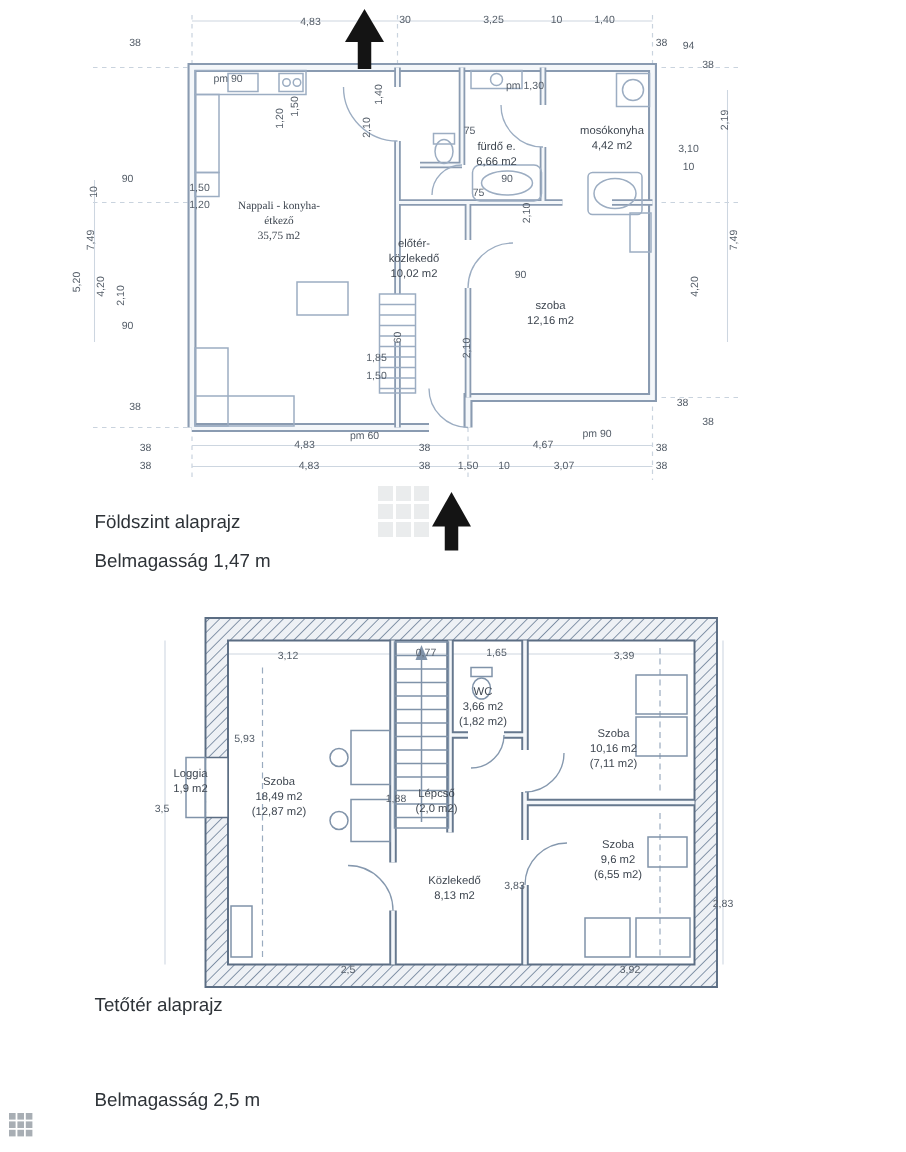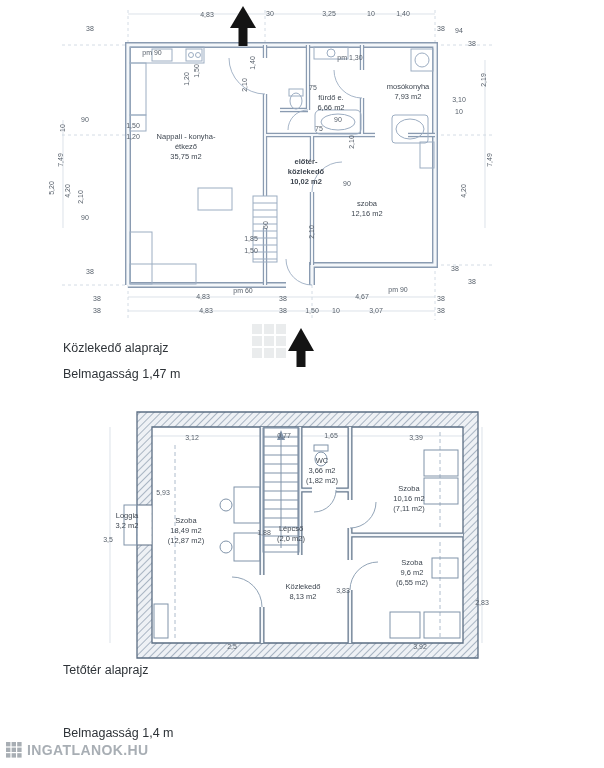--- a/index.html
+++ b/index.html
@@ -206,30 +206,30 @@
       <span class="lbl dim" style="left: 283px; top: 299px; transform: translate(-50%, -50%);">38</span>
       <span class="lbl dim" style="left: 362px; top: 297px; transform: translate(-50%, -50%);">4,67</span>
       <span class="lbl dim" style="left: 441px; top: 299px; transform: translate(-50%, -50%);">38</span>
       <span class="lbl dim" style="left: 97px; top: 311px; transform: translate(-50%, -50%);">38</span>
       <span class="lbl dim" style="left: 206px; top: 311px; transform: translate(-50%, -50%);">4,83</span>
       <span class="lbl dim" style="left: 283px; top: 311px; transform: translate(-50%, -50%);">38</span>
       <span class="lbl dim" style="left: 312px; top: 311px; transform: translate(-50%, -50%);">1,50</span>
       <span class="lbl dim" style="left: 336px; top: 311px; transform: translate(-50%, -50%);">10</span>
       <span class="lbl dim" style="left: 376px; top: 311px; transform: translate(-50%, -50%);">3,07</span>
       <span class="lbl dim" style="left: 441px; top: 311px; transform: translate(-50%, -50%);">38</span>
-      <span class="lbl room" style="left: 186px; top: 147px; transform: translate(-50%, -50%);">Nappali - konyha-
+      <span class="lbl room" style="left: 186px; top: 147px; transform: translate(-50%, -50%); font-family: Liberation Serif, serif;">Nappali - konyha-
 étkező
 35,75 m2</span>
-      <span class="lbl room" style="left: 306px; top: 172px; transform: translate(-50%, -50%); font-weight: bold;">előtér-
+      <span class="lbl room" style="left: 276px; top: 172px; transform: translate(-50%, -50%);">előtér-
 közlekedő
 10,02 m2</span>
       <span class="lbl room" style="left: 331px; top: 103px; transform: translate(-50%, -50%);">fürdő e.
 6,66 m2</span>
       <span class="lbl room" style="left: 408px; top: 92px; transform: translate(-50%, -50%);">mosókonyha
-7,93 m2</span>
+4,42 m2</span>
       <span class="lbl room" style="left: 367px; top: 209px; transform: translate(-50%, -50%);">szoba
 12,16 m2</span>
       <span class="lbl dim" style="left: 192px; top: 438px; transform: translate(-50%, -50%);">3,12</span>
       <span class="lbl dim" style="left: 284px; top: 436px; transform: translate(-50%, -50%);">0,77</span>
       <span class="lbl dim" style="left: 331px; top: 436px; transform: translate(-50%, -50%);">1,65</span>
       <span class="lbl dim" style="left: 416px; top: 438px; transform: translate(-50%, -50%);">3,39</span>
       <span class="lbl dim" style="left: 163px; top: 493px; transform: translate(-50%, -50%);">5,93</span>
       <span class="lbl dim" style="left: 264px; top: 533px; transform: translate(-50%, -50%);">1,88</span>
       <span class="lbl dim" style="left: 343px; top: 591px; transform: translate(-50%, -50%);">3,83</span>
       <span class="lbl dim" style="left: 108px; top: 540px; transform: translate(-50%, -50%);">3,5</span>
@@ -239,45 +239,44 @@
       <span class="lbl room" style="left: 322px; top: 471px; transform: translate(-50%, -50%);">WC
 3,66 m2
 (1,82 m2)</span>
       <span class="lbl room" style="left: 409px; top: 499px; transform: translate(-50%, -50%);">Szoba
 10,16 m2
 (7,11 m2)</span>
       <span class="lbl room" style="left: 186px; top: 531px; transform: translate(-50%, -50%);">Szoba
 18,49 m2
 (12,87 m2)</span>
       <span class="lbl room" style="left: 127px; top: 521px; transform: translate(-50%, -50%);">Loggia
-3,2 m2</span>
+1,9 m2</span>
       <span class="lbl room" style="left: 291px; top: 534px; transform: translate(-50%, -50%);">Lépcső
 (2,0 m2)</span>
       <span class="lbl room" style="left: 412px; top: 573px; transform: translate(-50%, -50%);">Szoba
 9,6 m2
 (6,55 m2)</span>
       <span class="lbl room" style="left: 303px; top: 592px; transform: translate(-50%, -50%);">Közlekedő
 8,13 m2</span>
     </div>
 
-  <div class="caption" id="cap-ground">Közlekedő alaprajz</div>
+  <div class="caption" id="cap-ground">Földszint alaprajz</div>
   <div class="caption" id="cap-ground-h">Belmagasság 1,47 m</div>
   <div class="caption" id="cap-attic">Tetőtér alaprajz</div>
-  <div class="caption" id="cap-attic-h">Belmagasság 1,4 m</div>
+  <div class="caption" id="cap-attic-h">Belmagasság 2,5 m</div>
 
   <div class="watermark">
     <svg width="16" height="16" viewBox="0 0 16 16">
       <g fill="#a8aeb4">
         <rect x="0" y="0" width="4.4" height="4.4"></rect>
           <rect x="5.6" y="0" width="4.4" height="4.4"></rect>
           <rect x="11.2" y="0" width="4.4" height="4.4"></rect>
         <rect x="0" y="5.6" width="4.4" height="4.4"></rect>
           <rect x="5.6" y="5.6" width="4.4" height="4.4"></rect>
           <rect x="11.2" y="5.6" width="4.4" height="4.4"></rect>
         <rect x="0" y="11.2" width="4.4" height="4.4"></rect>
           <rect x="5.6" y="11.2" width="4.4" height="4.4"></rect>
           <rect x="11.2" y="11.2" width="4.4" height="4.4"></rect>
       </g>
     </svg>
-    <span>INGATLANOK.HU</span>
   </div>
 
 </div>
 
 </body></html>

